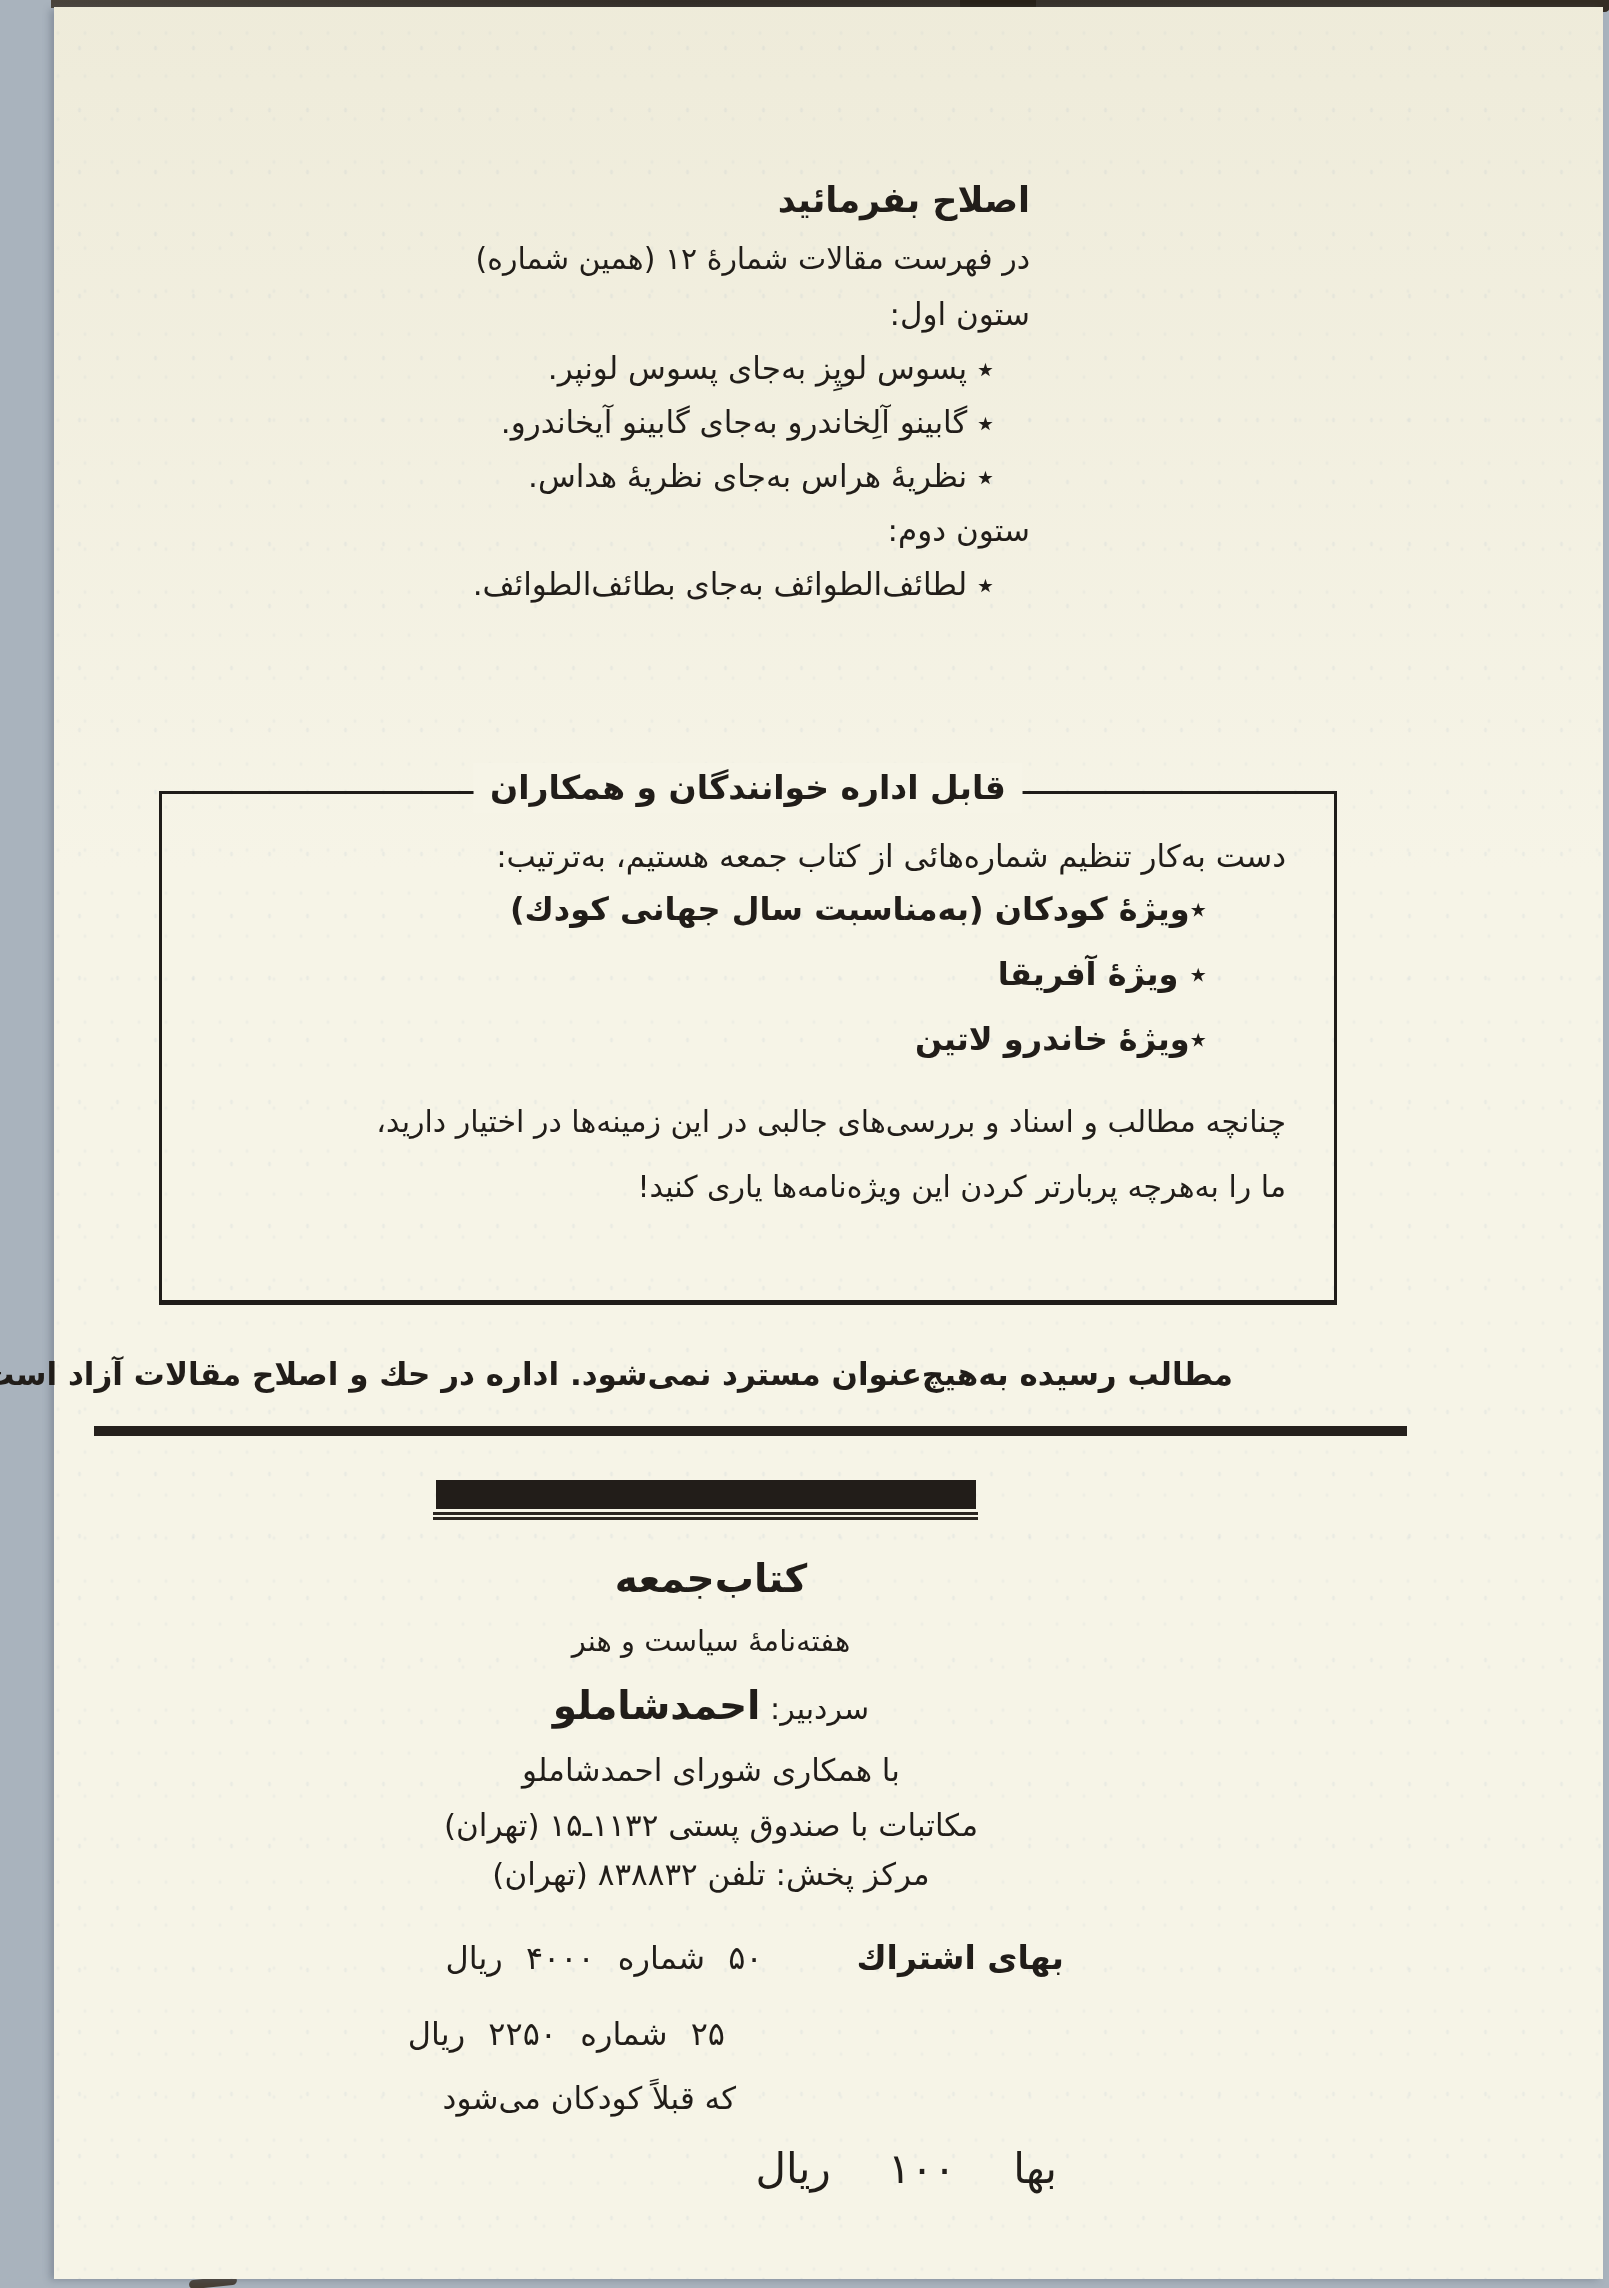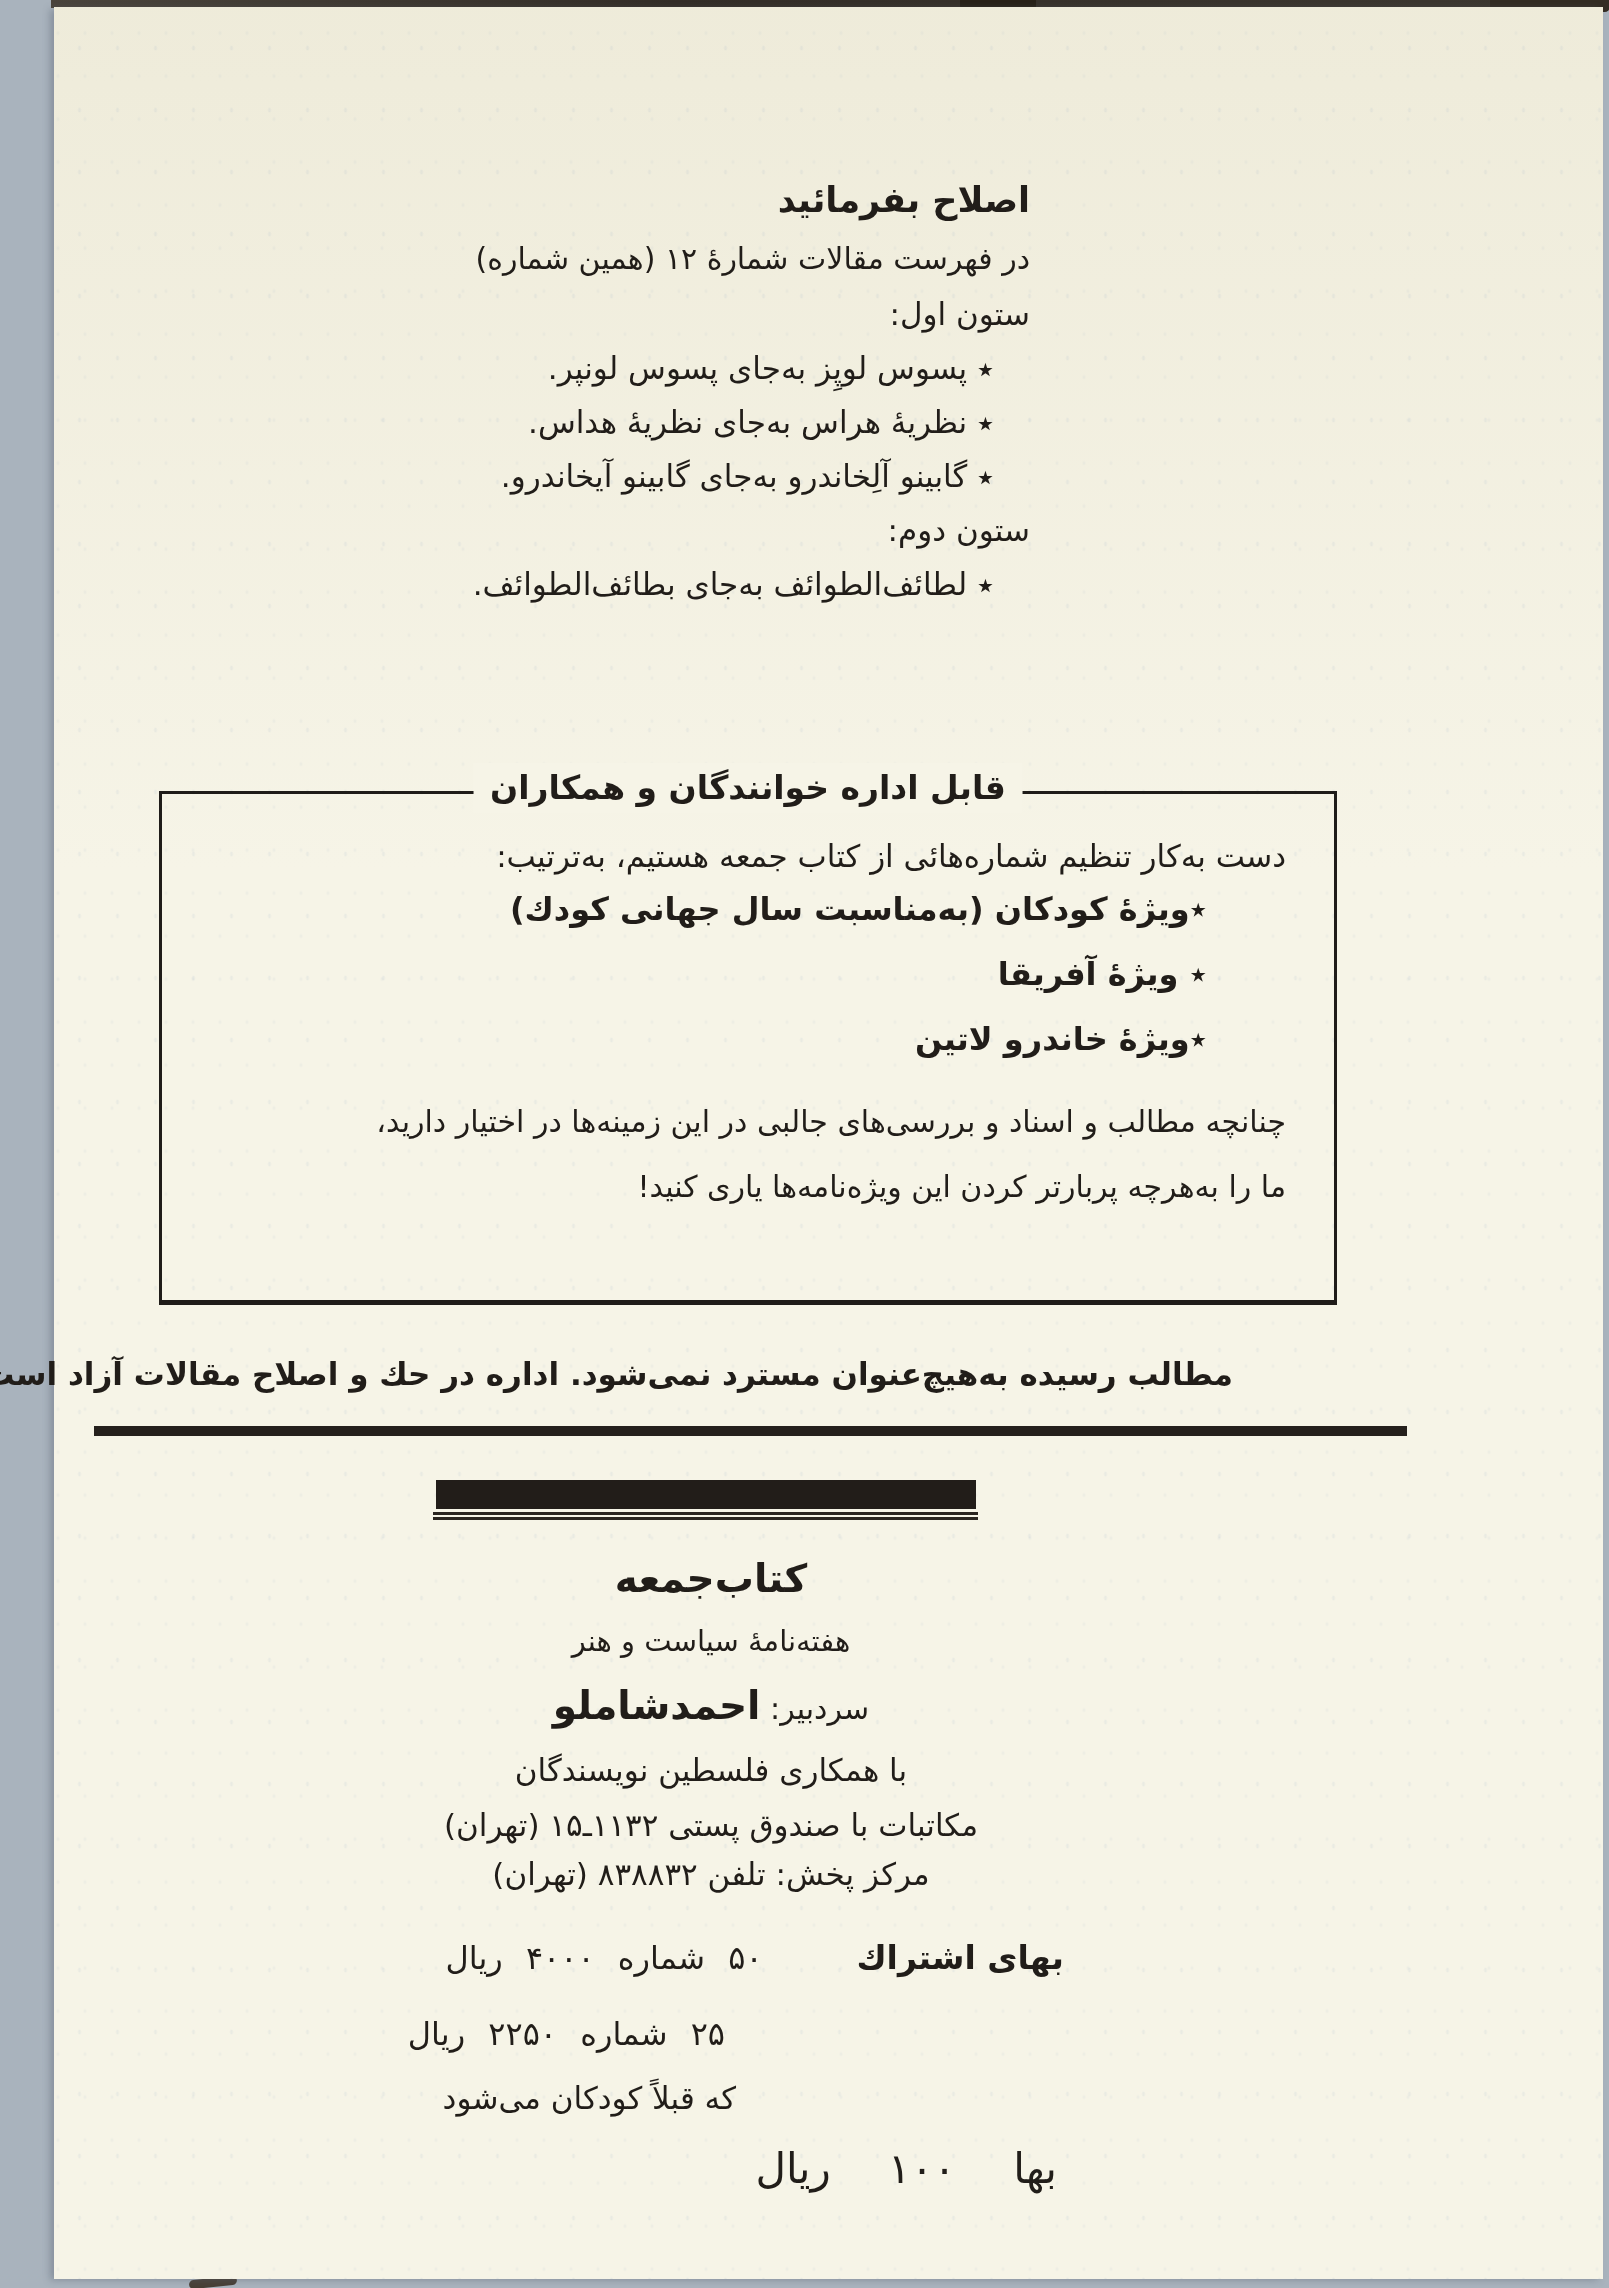--- a/index.html
+++ b/index.html
@@ -96,22 +96,22 @@
 <div class="edge-top-right"></div>
 <div class="bottom-smudge"></div>
 
 <div class="page" lang="fa" dir="rtl">
 
   <div class="correction">
     <div class="line c-title">اصلاح بفرمائید</div>
     <div class="line c-intro">در فهرست مقالات شمارهٔ ۱۲ (همین شماره)</div>
     <div class="line c-label">ستون اول:</div>
     <div class="line c-item">٭ پسوس لوپِز به‌جای پسوس لونپر.</div>
+    <div class="line c-item">٭ گابینو آلِخاندرو به‌جای گابینو آیخاندرو.</div>
     <div class="line c-item">٭ نظریهٔ هراس به‌جای نظریهٔ هداس.</div>
-    <div class="line c-item">٭ گابینو آلِخاندرو به‌جای گابینو آیخاندرو.</div>
     <div class="line c-label">ستون دوم:</div>
     <div class="line c-item">٭ لطائف‌الطوائف به‌جای بطائف‌الطوائف.</div>
   </div>
 
   <div class="gbox">
     <div class="gbox-heading">قابل اداره خوانندگان و همکاران</div>
     <div class="gbox-body">
       <div class="g-intro">دست به‌کار تنظیم شماره‌هائی از کتاب جمعه هستیم، به‌ترتیب:</div>
       <div class="g-item">٭ویژهٔ کودکان (به‌مناسبت سال جهانی کودك)</div>
       <div class="g-item">٭ ویژهٔ آفریقا</div>
@@ -127,21 +127,21 @@
   <div class="black-bar"></div>
   <div class="thin-line"></div>
 
   <div class="masthead">
     <div class="line m-title">کتاب‌جمعه</div>
     <div class="line m-subtitle">هفته‌نامهٔ سیاست و هنر</div>
     <div class="line m-editor">
       <span>سردبیر:</span>
       <span class="m-editor-name">احمدشاملو</span>
     </div>
-    <div class="line m-collab">با همکاری فلسطین نویسندگان</div>
+    <div class="line m-collab">با همکاری شورای احمدشاملو</div>
     <div class="line m-mailbox">مکاتبات با صندوق پستی ۱۱۳۲ـ۱۵ (تهران)</div>
     <div class="line m-dist">مرکز پخش: تلفن ۸۳۸۸۳۲ (تهران)</div>
   </div>
 
   <div class="sub-row1">
     <span class="sub-label">بهای اشتراك</span>
     <span class="sub-val1">۵۰ شماره ۴۰۰۰ ریال</span>
   </div>
   <div class="sub-row2">۲۵ شماره ۲۲۵۰ ریال</div>
   <div class="sub-row3">که قبلاً کودکان می‌شود</div>

